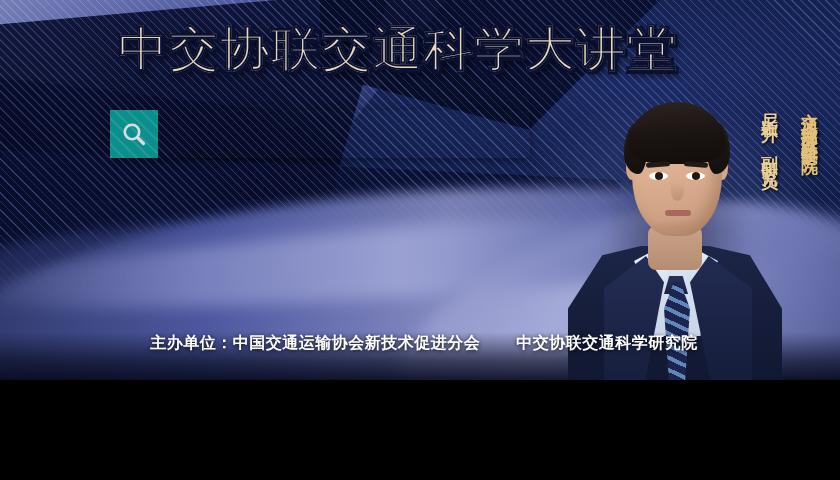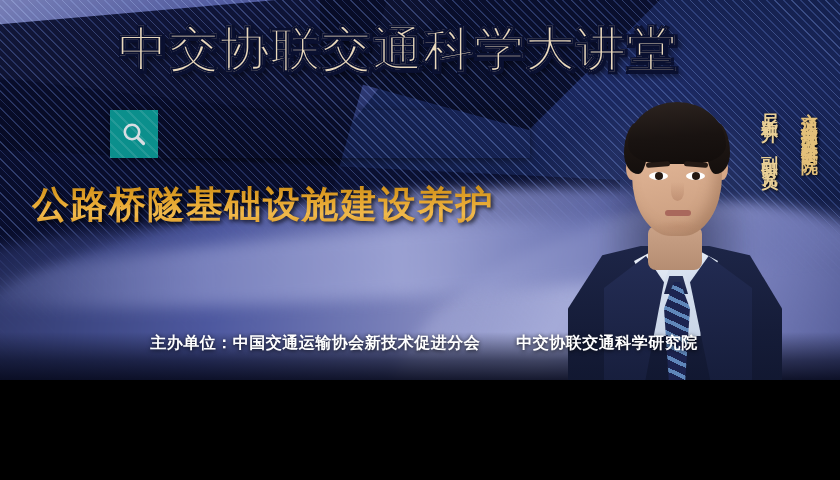--- a/index.html
+++ b/index.html
@@ -344,21 +344,20 @@
   <div class="episode-banner">
     <div class="search-box">
       <svg width="26" height="26" viewBox="0 0 26 26">
         <circle cx="11" cy="11" r="7.2" fill="none" stroke="#d8dde2" stroke-width="2.6"></circle>
         <line x1="16.3" y1="16.3" x2="22.5" y2="22.5" stroke="#d8dde2" stroke-width="3.2" stroke-linecap="round"></line>
       </svg>
     </div>
   </div>
 
   <div class="topic">
-    <span class="l">公路桥隧基础设施建设养护</span>
   </div>
 
 
   <div class="v-name">尼颖升 副研究员</div>
   <div class="v-org">交通运输部公路科学研究院</div>
 
   <div class="footer">
     <span>主办单位：中国交通运输协会新技术促进分会</span>
     <span class="gap"></span>
     <span>中交协联交通科学研究院</span>

